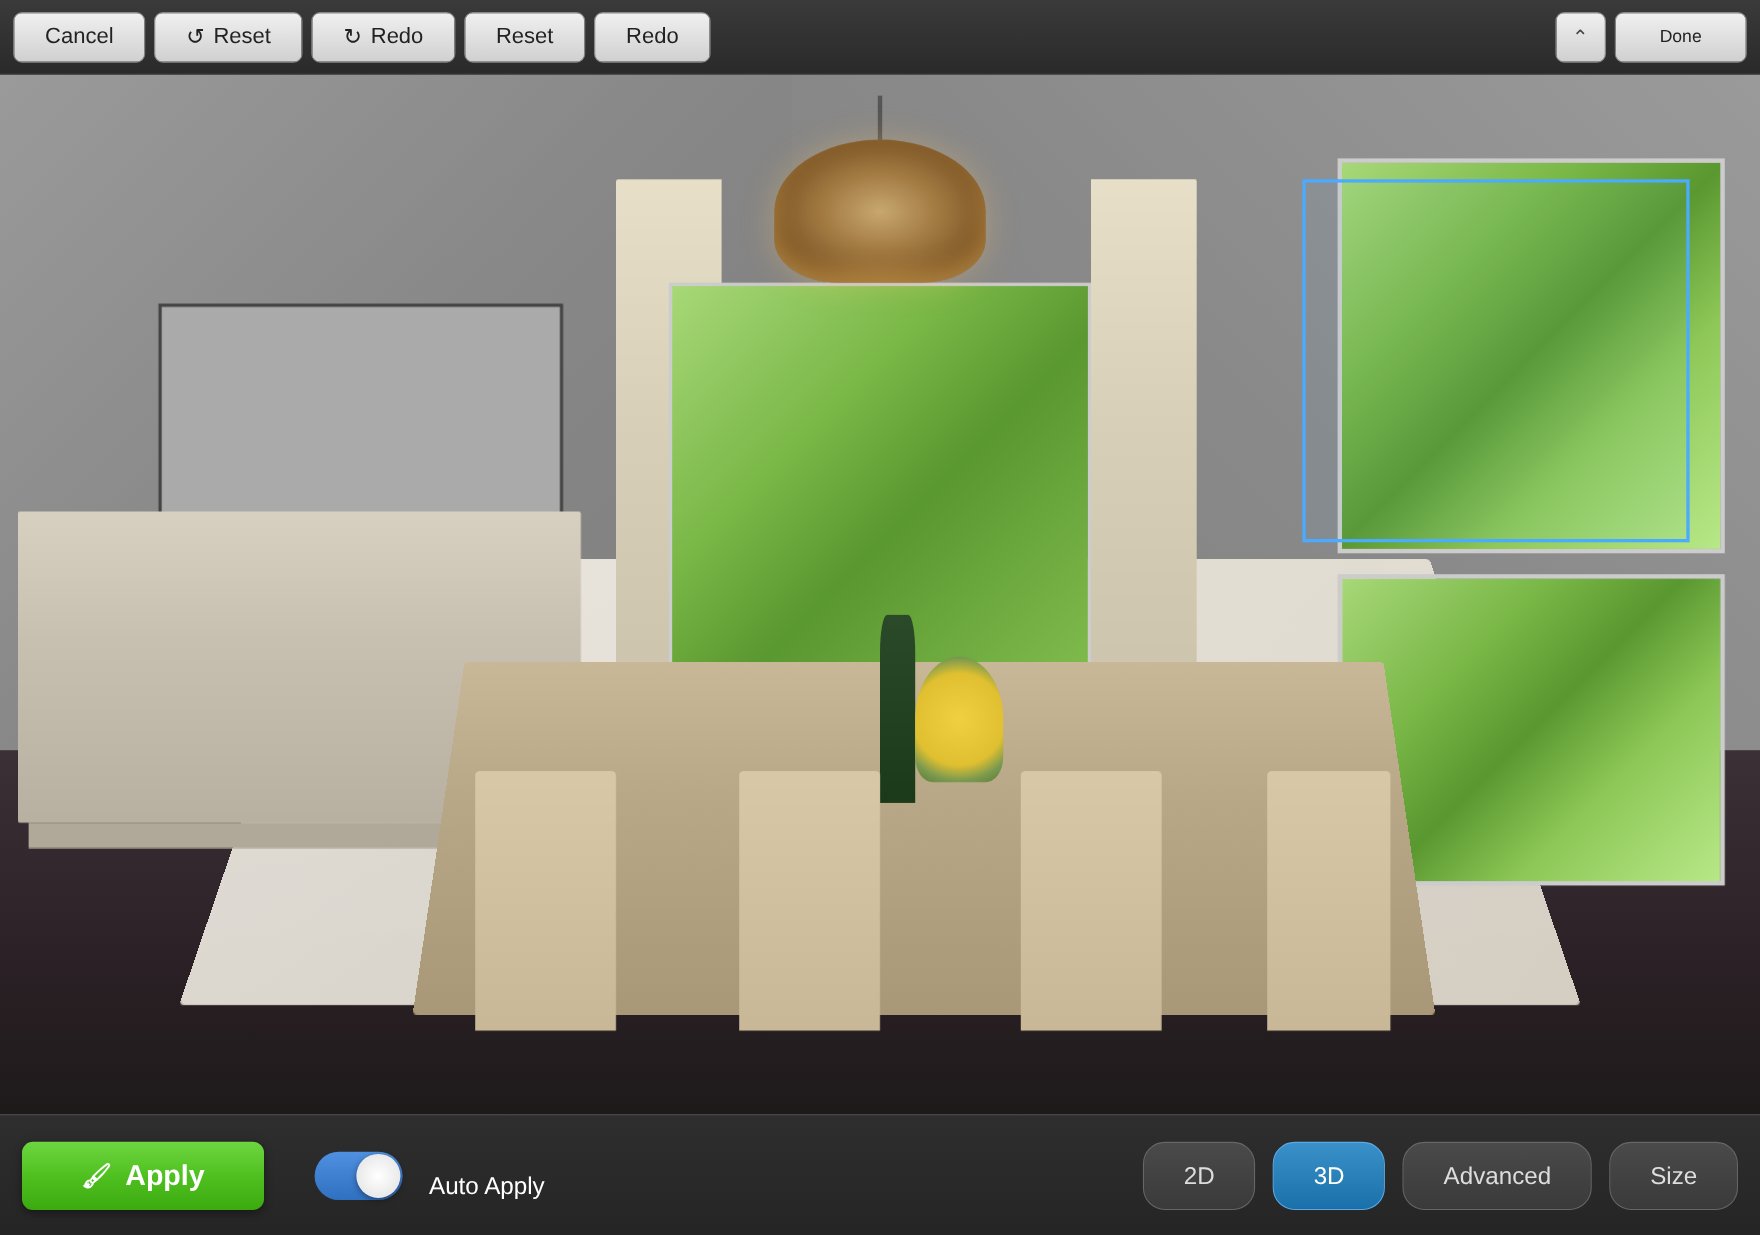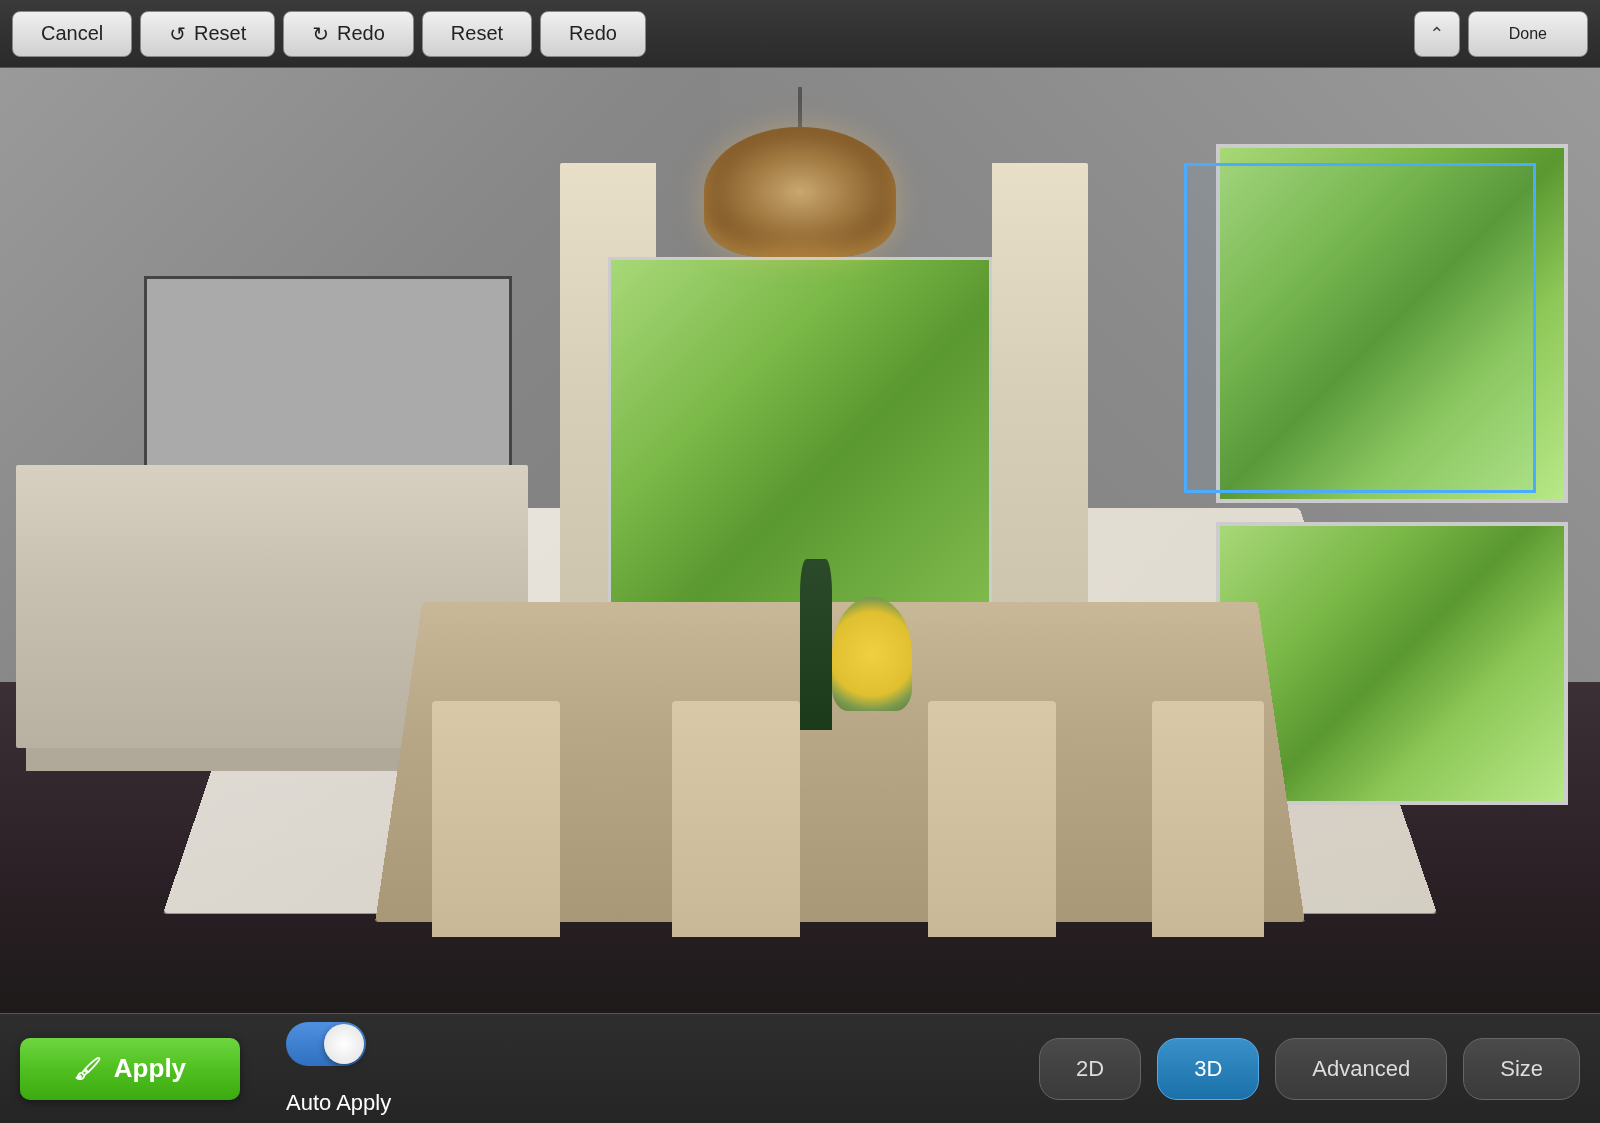--- a/index.html
+++ b/index.html
@@ -328,24 +328,23 @@
       box-shadow: 0 2px 8px rgba(0,0,0,0.4);
     }
 
     .apply-icon {
       font-size: 22px;
     }
 
     
     .toggle-container {
       display: flex;
-      align-items: flex-start;
+      align-items: flex-end;
       gap: 24px;
       margin-left: 30px;
-      flex-direction: column;
     }
 
     .toggle-track {
       width: 80px;
       height: 44px;
       background: linear-gradient(180deg, #5090e0 0%, #3070c0 100%);
       border-radius: 22px;
       position: relative;
       cursor: pointer;
     }

